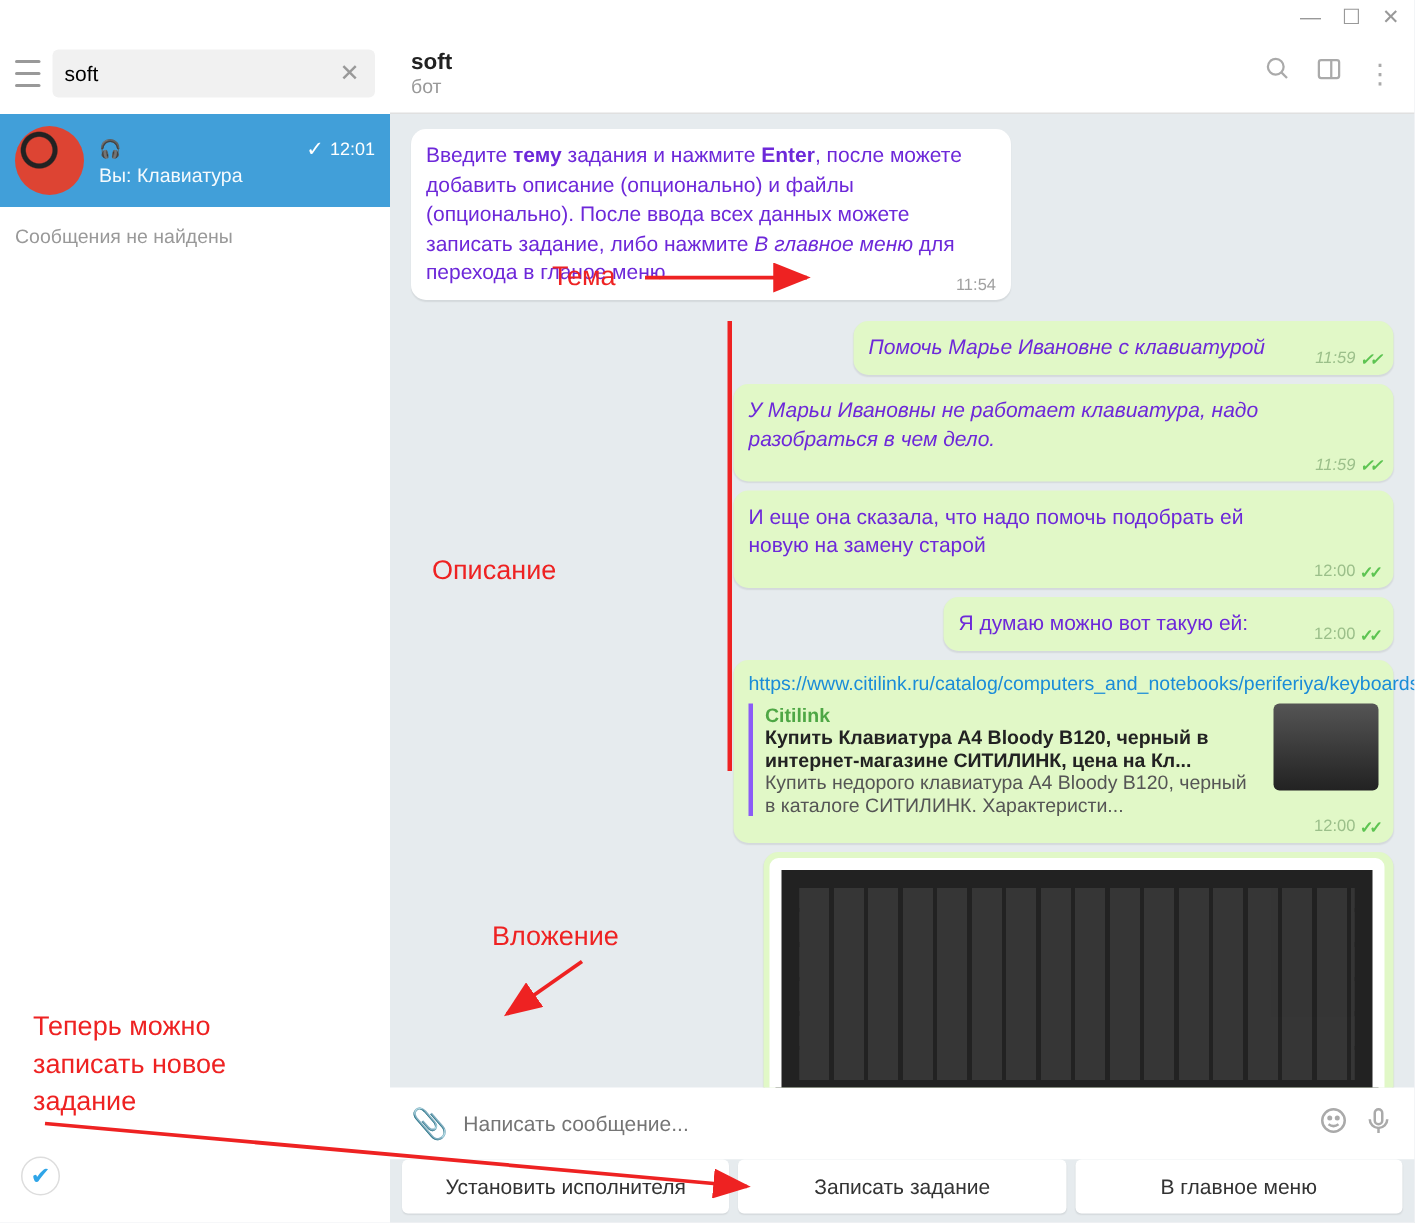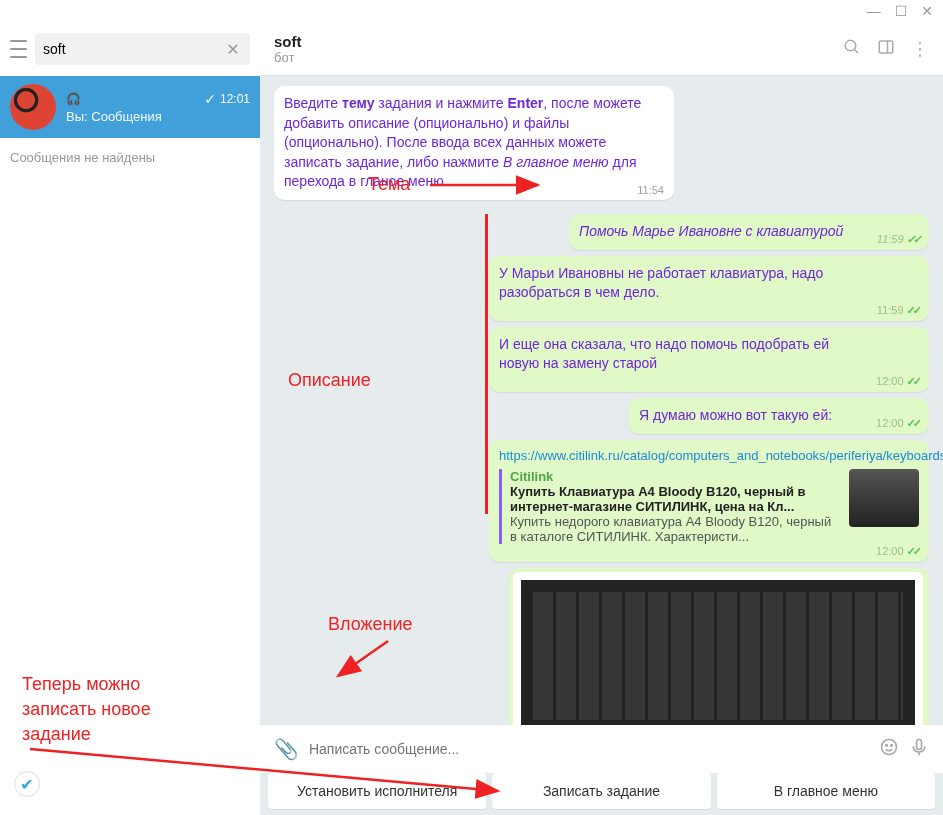--- a/index.html
+++ b/index.html
@@ -113,21 +113,21 @@
       <div class="avatar"></div>
       <div class="info">
         <div class="row1">
           <span class="icon-mic">🎧</span>
           <span class="name"></span>
           <span>✓</span>
           <span class="time">12:01</span>
         </div>
         <div class="row2">
           <span>Вы:</span>
-          <span>Сообщения</span>
+          <span>Клавиатура</span>
         </div>
       </div>
     </div>
     <div class="sb-msg">Сообщения не найдены</div>
     <div class="verified">✔</div>
   </div>
 
   <div class="chatpane">
     <div class="ch-header">
       <div class="ch-title">
@@ -169,21 +169,21 @@
       <div class="bubble out" style="margin-top:14px; max-width:360px; padding-right:56px;font-style:italic;">
         <div class="txt">Помочь Марье Ивановне с клавиатурой</div>
         <div class="meta">
             <span>11:59</span>
             <span class="checks">✓✓</span>
           </div>
       </div>
 
       <div class="redbar" style="left:225px; top:138px; height:300px;"></div>
 
-      <div class="bubble out" style="padding-right:24px; padding-bottom:18px;">
+      <div class="bubble out" style="padding-right:24px; padding-bottom:18px;font-style:italic;">
         <div class="txt">У Марьи Ивановны не работает клавиатура, надо разобраться в чем дело.</div>
         <div class="meta">
             <span>11:59</span>
             <span class="checks">✓✓</span>
           </div>
       </div>
 
       <div class="bubble out" style="padding-right:56px; padding-bottom:18px;">
         <div class="txt">И еще она сказала, что надо помочь подобрать ей новую на замену старой</div>
         <div class="meta">

